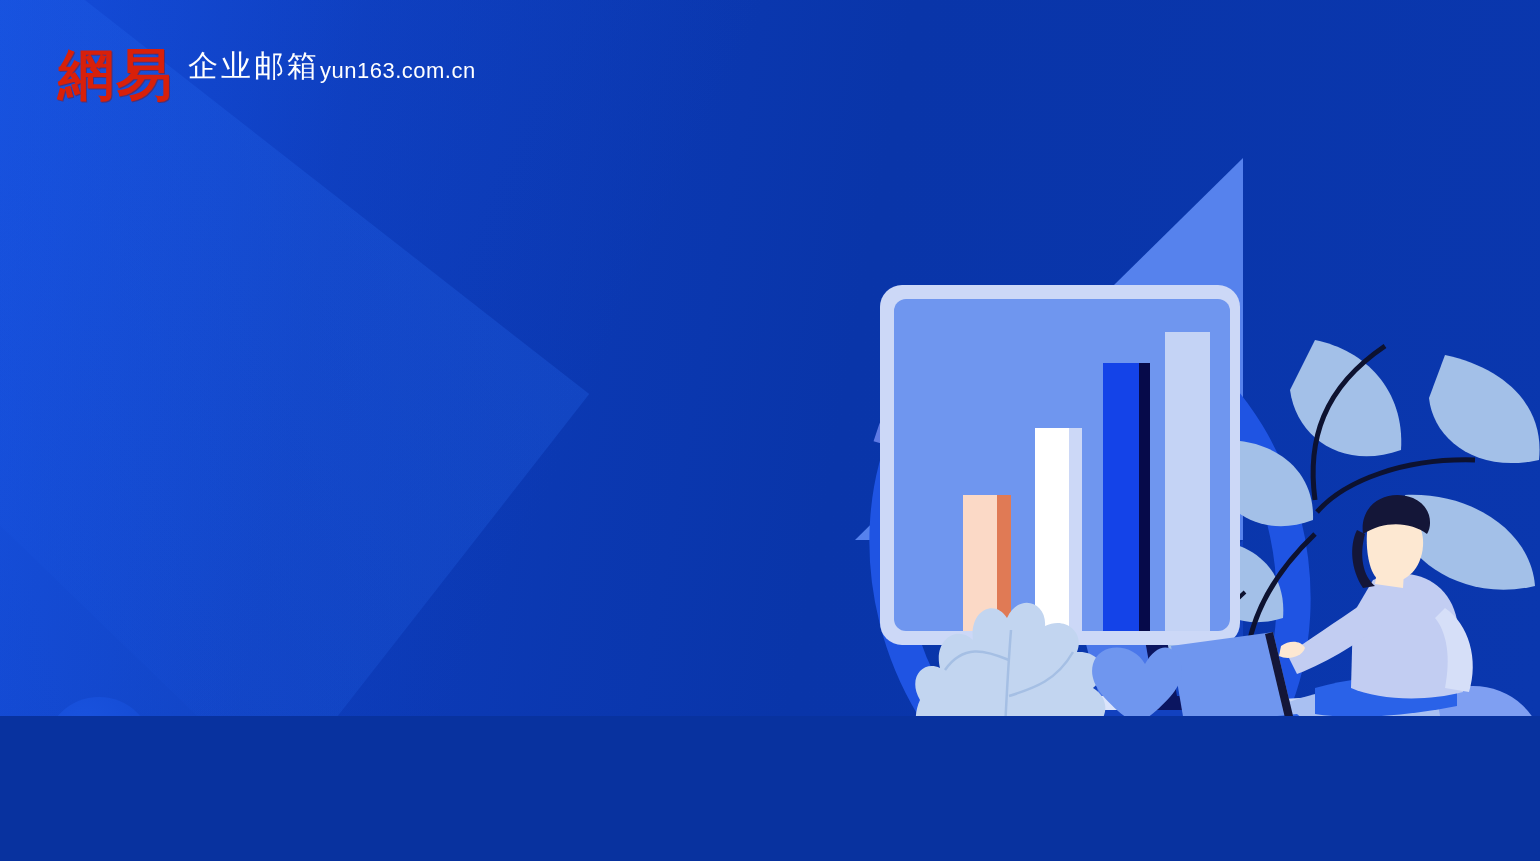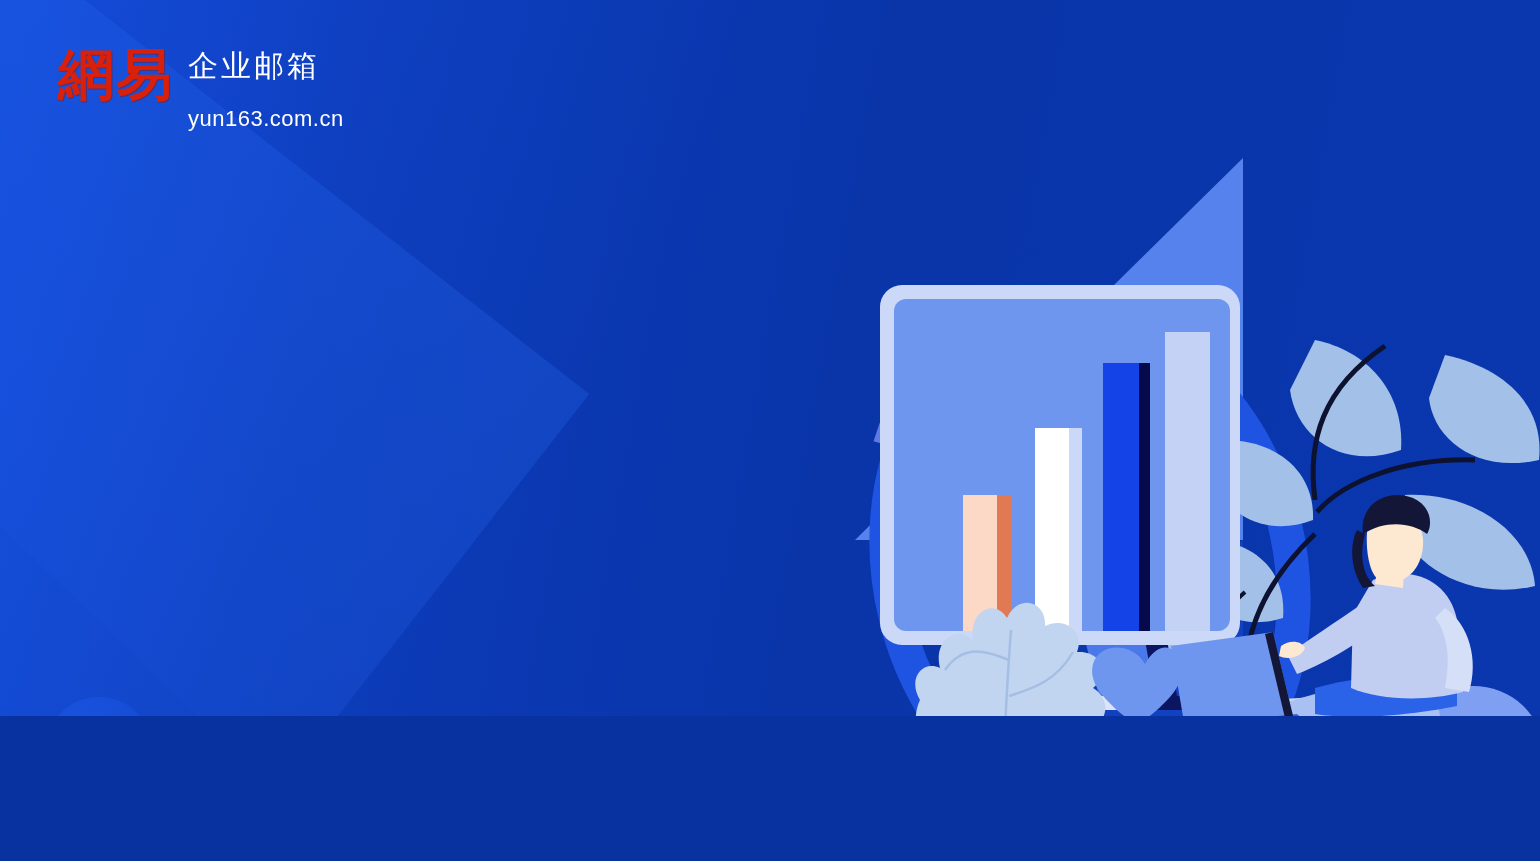--- a/index.html
+++ b/index.html
@@ -71,37 +71,36 @@
     font-size: 56px;
     font-weight: bold;
     line-height: 1;
     letter-spacing: 2px;
     color: #d8200a;
     text-shadow: 1px 1px 0 rgba(140,15,5,.45);
     white-space: nowrap;
   }
   .logo-text {
     display: flex;
-    flex-direction: column;
+    flex-direction: row;
     padding-top: 4px;
-    gap: 22px;
   }
   .logo-cn {
     font-size: 30px;
     letter-spacing: 3px;
     color: #ffffff;
     line-height: 1.08;
     white-space: nowrap;
   }
   .logo-url {
     font-size: 22px;
     letter-spacing: .5px;
     color: #ffffff;
     line-height: 1.15;
-    margin-top: 2px;
+    margin-top: 8px;
     white-space: nowrap;
   }
 
   
   .headline {
     position: absolute;
     left: 170px;
     top: 405px;
     font-family: "DejaVu Serif", "Liberation Serif", serif;
     font-size: 37px;

